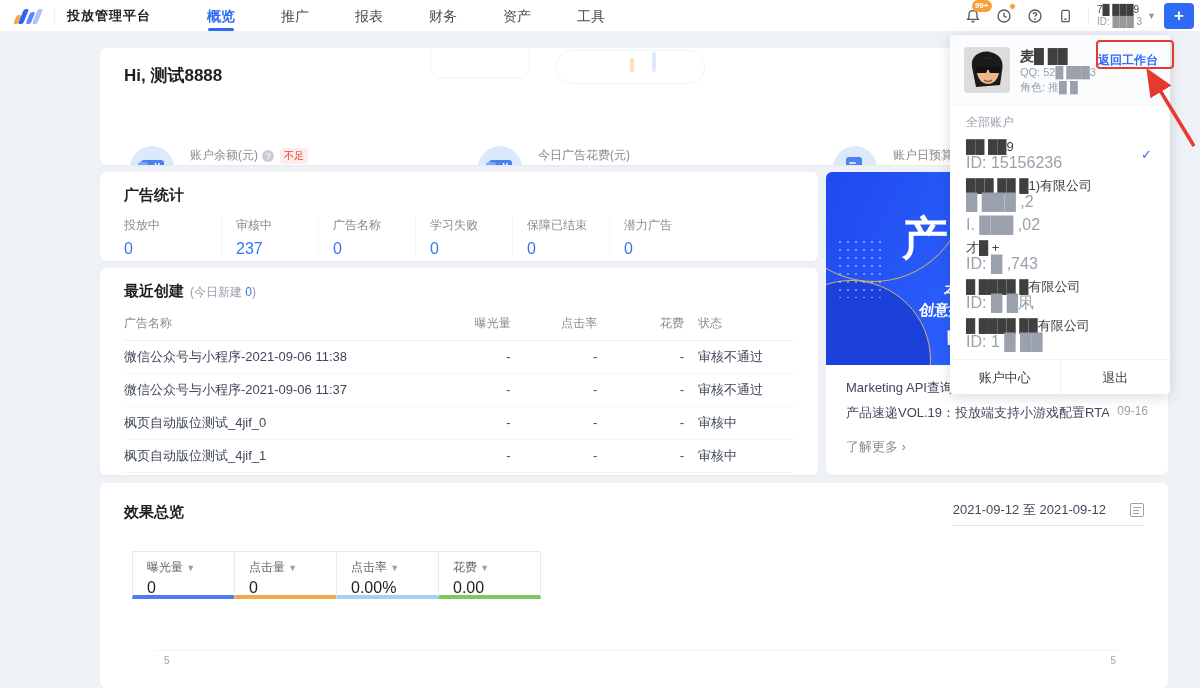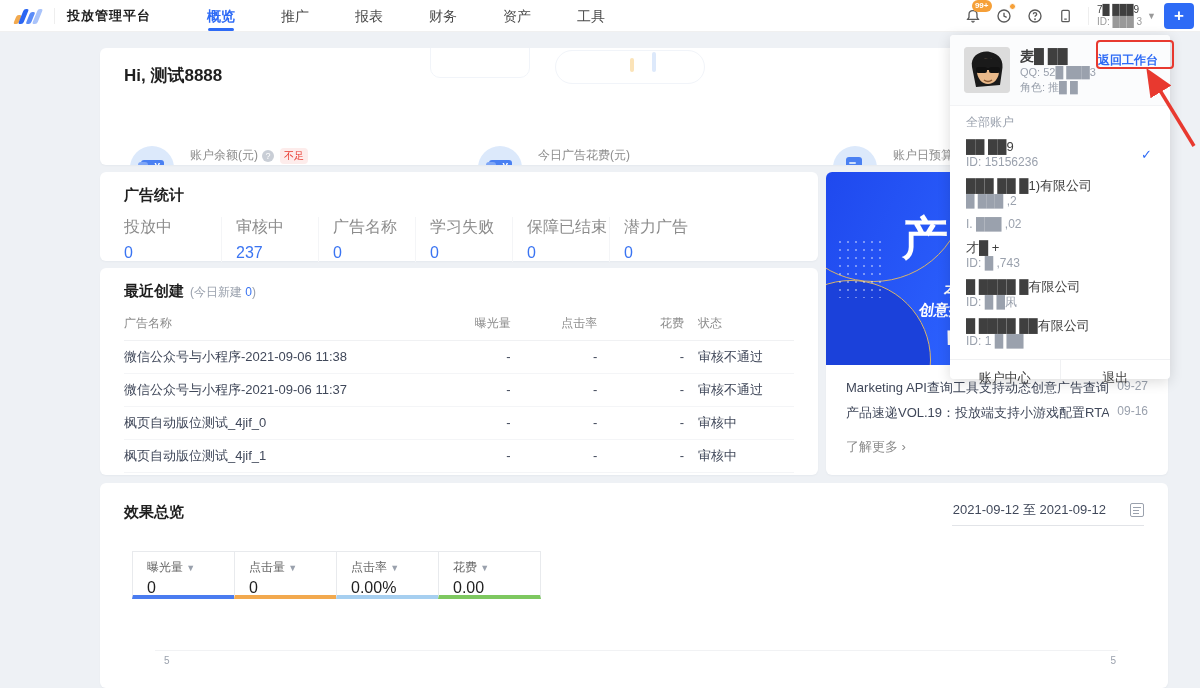--- a/index.html
+++ b/index.html
@@ -55,21 +55,21 @@
   .stat-label { font-size:12px; color:#8c8c8c; display:flex; align-items:center; white-space:nowrap; }
   .info-ic { display:inline-block; width:12px; height:12px; border-radius:50%; background:#c9ced6; color:#fff; font-size:9px; line-height:12px; text-align:center; margin-left:4px; }
   .warn-badge { margin-left:6px; background:#fdeceb; color:#e8392f; font-size:10px; padding:1px 4px; border-radius:4px; }
 
   
   .stats-card { left:100px; top:172px; width:718px; height:89px; padding:14px 24px 0; }
   .stats-title { font-size:15px; font-weight:bold; color:#1f1f1f; }
   .stats-row { display:flex; margin-top:12px; }
   .stats-item { width:97px; padding-left:14px; border-left:1px solid #f4f5f7; }
   .stats-item:first-child { border-left:none; padding-left:0; }
-  .stats-item .lb { font-size:16px; color:#8c8c8c; white-space:nowrap; }
+  .stats-item .lb { font-size:12px; color:#8c8c8c; white-space:nowrap; }
   .stats-item .vl { font-size:16px; color:#3a74f2; margin-top:6px; }
 
   
   .recent-card { left:100px; top:268px; width:718px; height:207px; padding:14px 24px 0; overflow:hidden; }
   .recent-head { display:flex; align-items:baseline; }
   .recent-title { font-size:15px; font-weight:bold; color:#1f1f1f; }
   .recent-sub { font-size:12px; color:#9aa1ad; margin-left:6px; }
   .recent-sub .blue { color:#3a74f2; }
   table.recent { width:100%; border-collapse:collapse; margin-top:8px; table-layout:fixed; }
   table.recent th { font-size:12px; color:#8c8c8c; font-weight:normal; text-align:right; padding:6px 0 8px; border-bottom:1px solid #f0f1f3; }
@@ -120,23 +120,23 @@
   .dd-header { position:relative; padding:12px 14px 10px; background:#fbfcfd; border-bottom:1px solid #f2f3f5; border-radius:4px 4px 0 0; min-height:70px; }
   .avatar { position:absolute; left:14px; top:12px; width:46px; height:46px; border-radius:4px; overflow:hidden; background:#e8e8e8; }
   .dd-id { margin-left:56px; }
   .dd-name { font-size:14px; font-weight:bold; color:#1f1f1f; line-height:18px; }
   .dd-sub { font-size:11px; color:#9aa1ad; line-height:15px; }
   .back-btn { position:absolute; right:12px; top:17px; color:#2e6bf6; font-size:12px; font-weight:bold; cursor:pointer;text-align:right; }
   .dd-body { padding:8px 16px 2px; }
   .sec-label { font-size:12px; color:#9aa1ad; margin-bottom:8px; }
   .acct { position:relative; margin-bottom:8px; cursor:pointer; }
   .acct-name { font-size:13px; color:#3f3f3f; line-height:16px; white-space:nowrap; overflow:hidden; }
-  .acct-id { font-size:12px; color:#9aa1ad; line-height:15px; }
+  .acct-id { font-size:16px; color:#9aa1ad; line-height:15px; }
   .check { position:absolute; right:2px; top:8px; color:#2e6bf6; font-size:13px; font-weight:bold; }
-  .dd-footer { display:flex; border-top:1px solid #f0f1f3; height:20px; line-height:35px; }
+  .dd-footer { display:flex; border-top:1px solid #f0f1f3; height:35px; line-height:35px; }
   .dd-footer div { flex:1; text-align:center; font-size:13px; color:#3f3f3f; cursor:pointer; }
   .dd-footer div:first-child { border-right:1px solid #f0f1f3; }
 
   
   .red-box { position:absolute; left:1096px; top:40px; width:78px; height:29px; border:2px solid #e8392f; border-radius:4px; z-index:30; pointer-events:none; }
   .red-arrow { position:absolute; left:1128px; top:60px; z-index:30; pointer-events:none; }
 
   .redact { color:#3f3f3f; }
 </style>
 </head>

